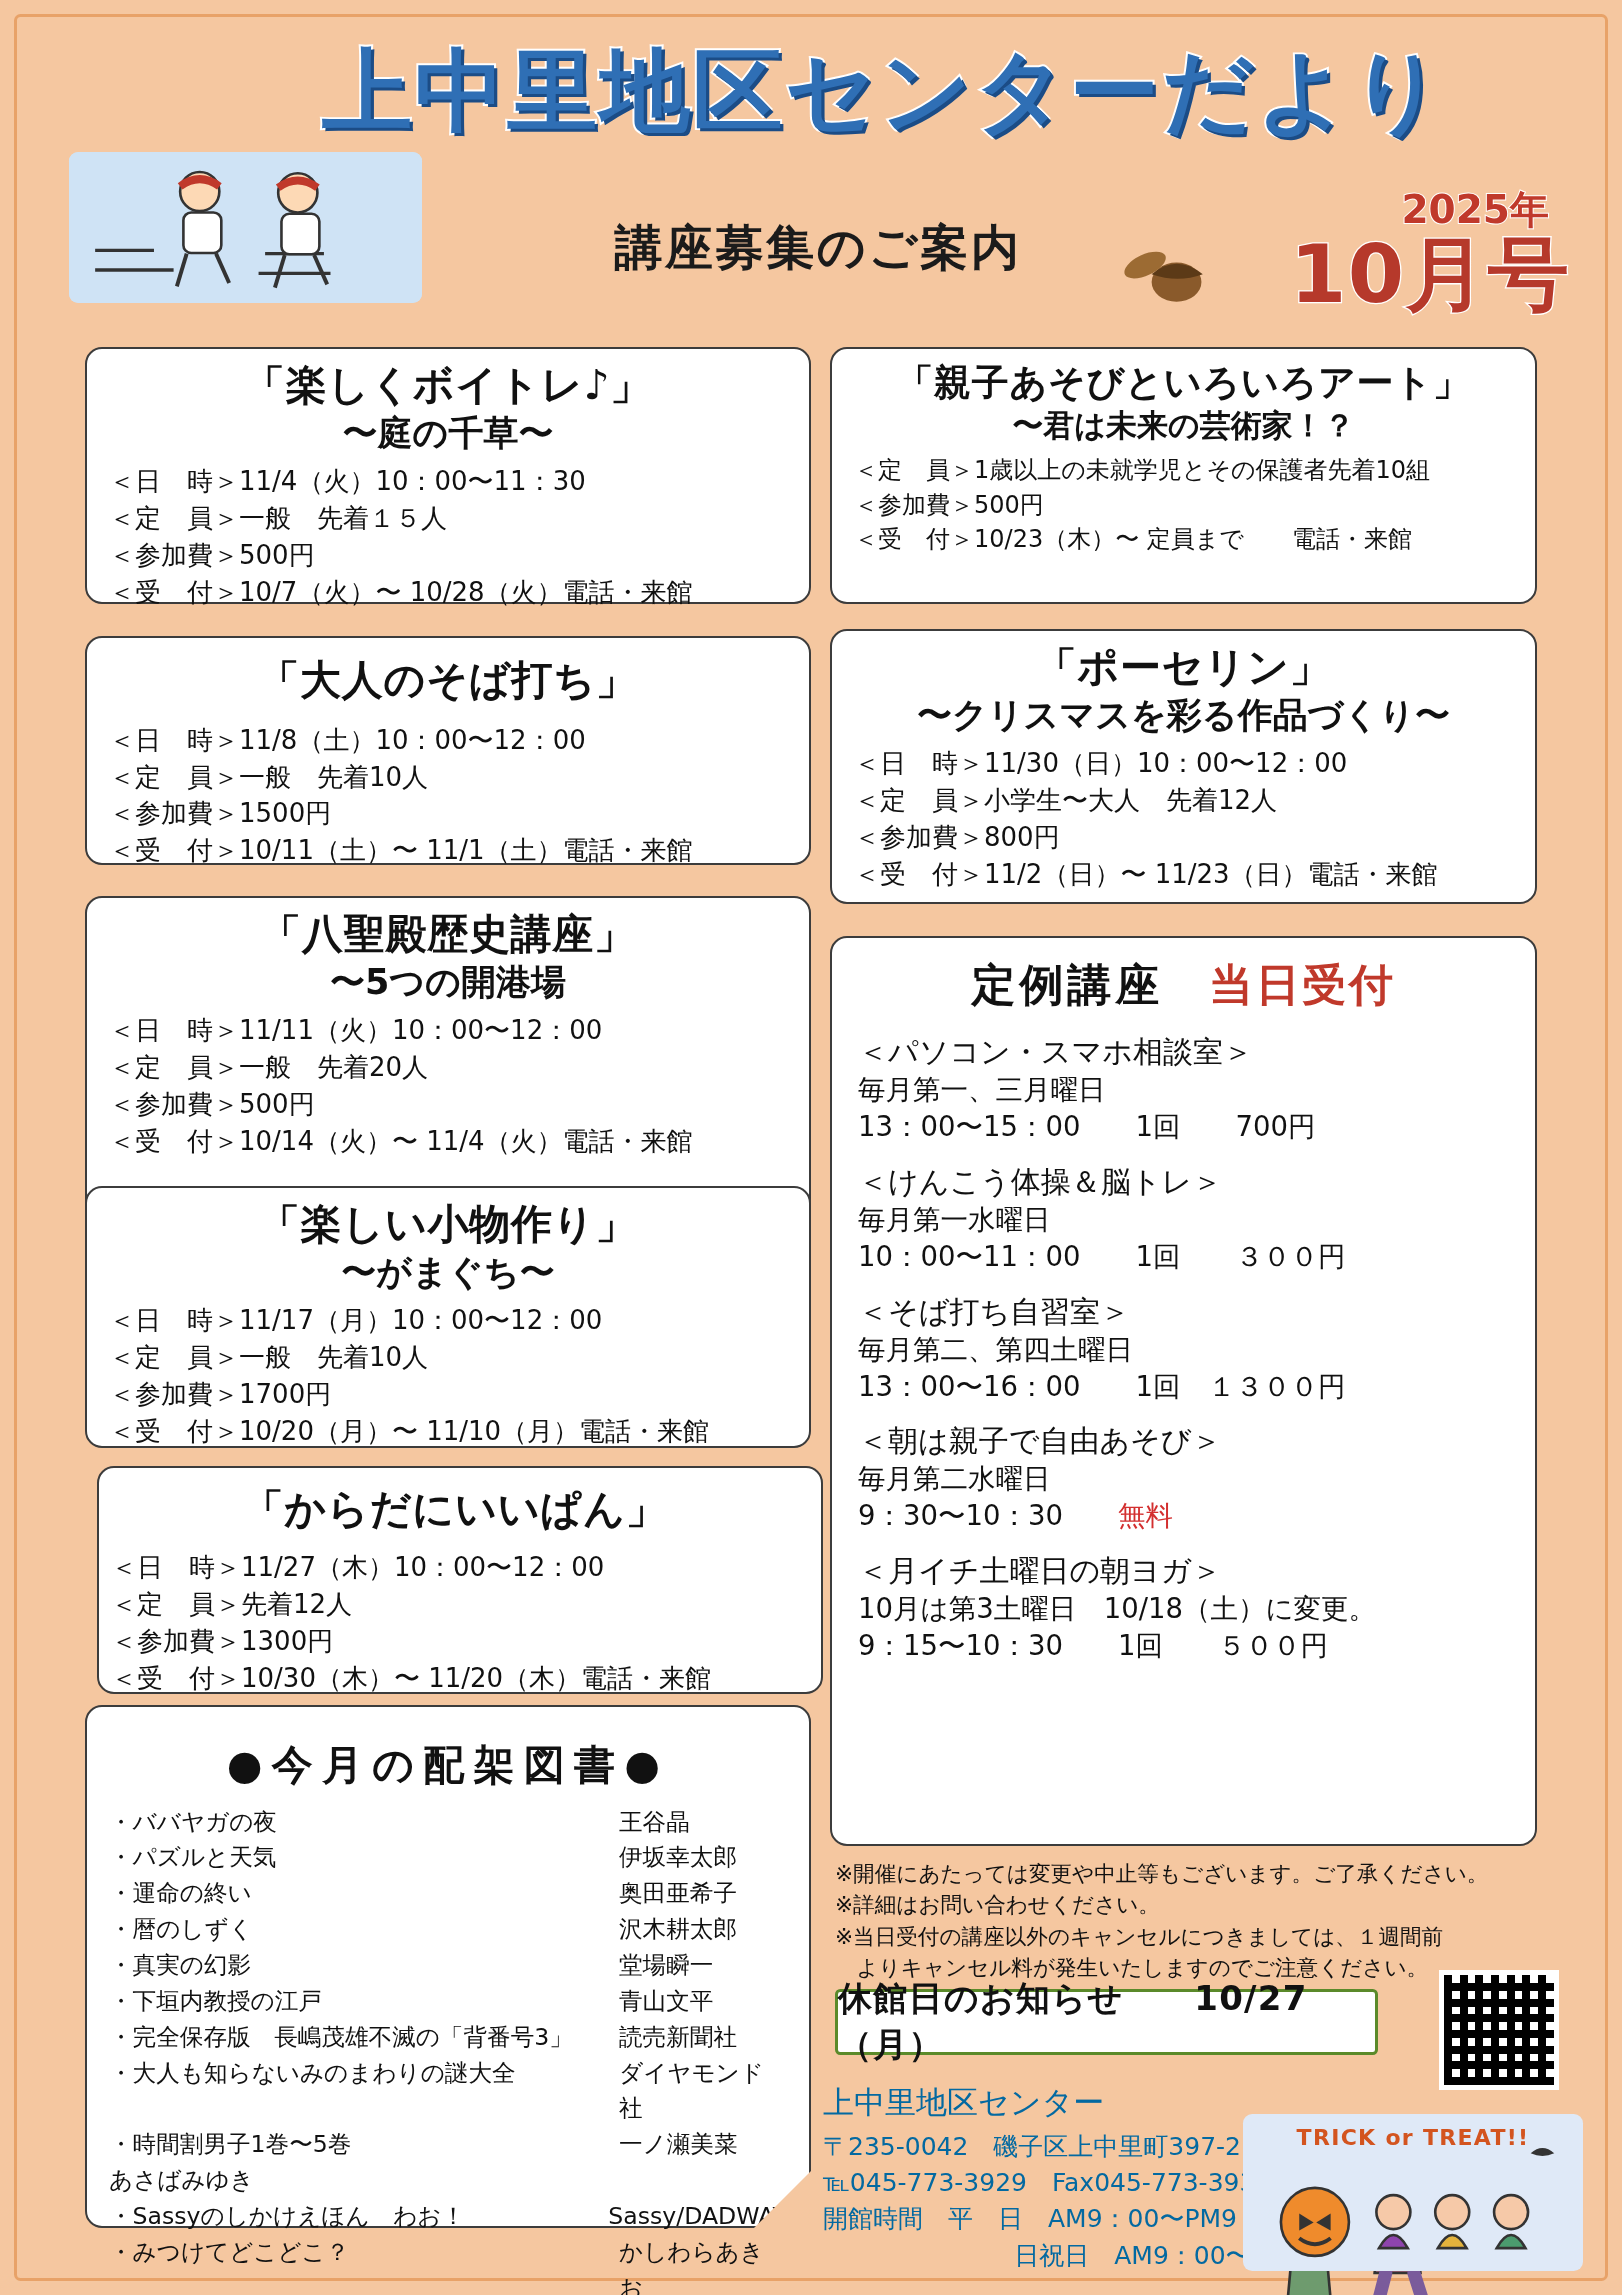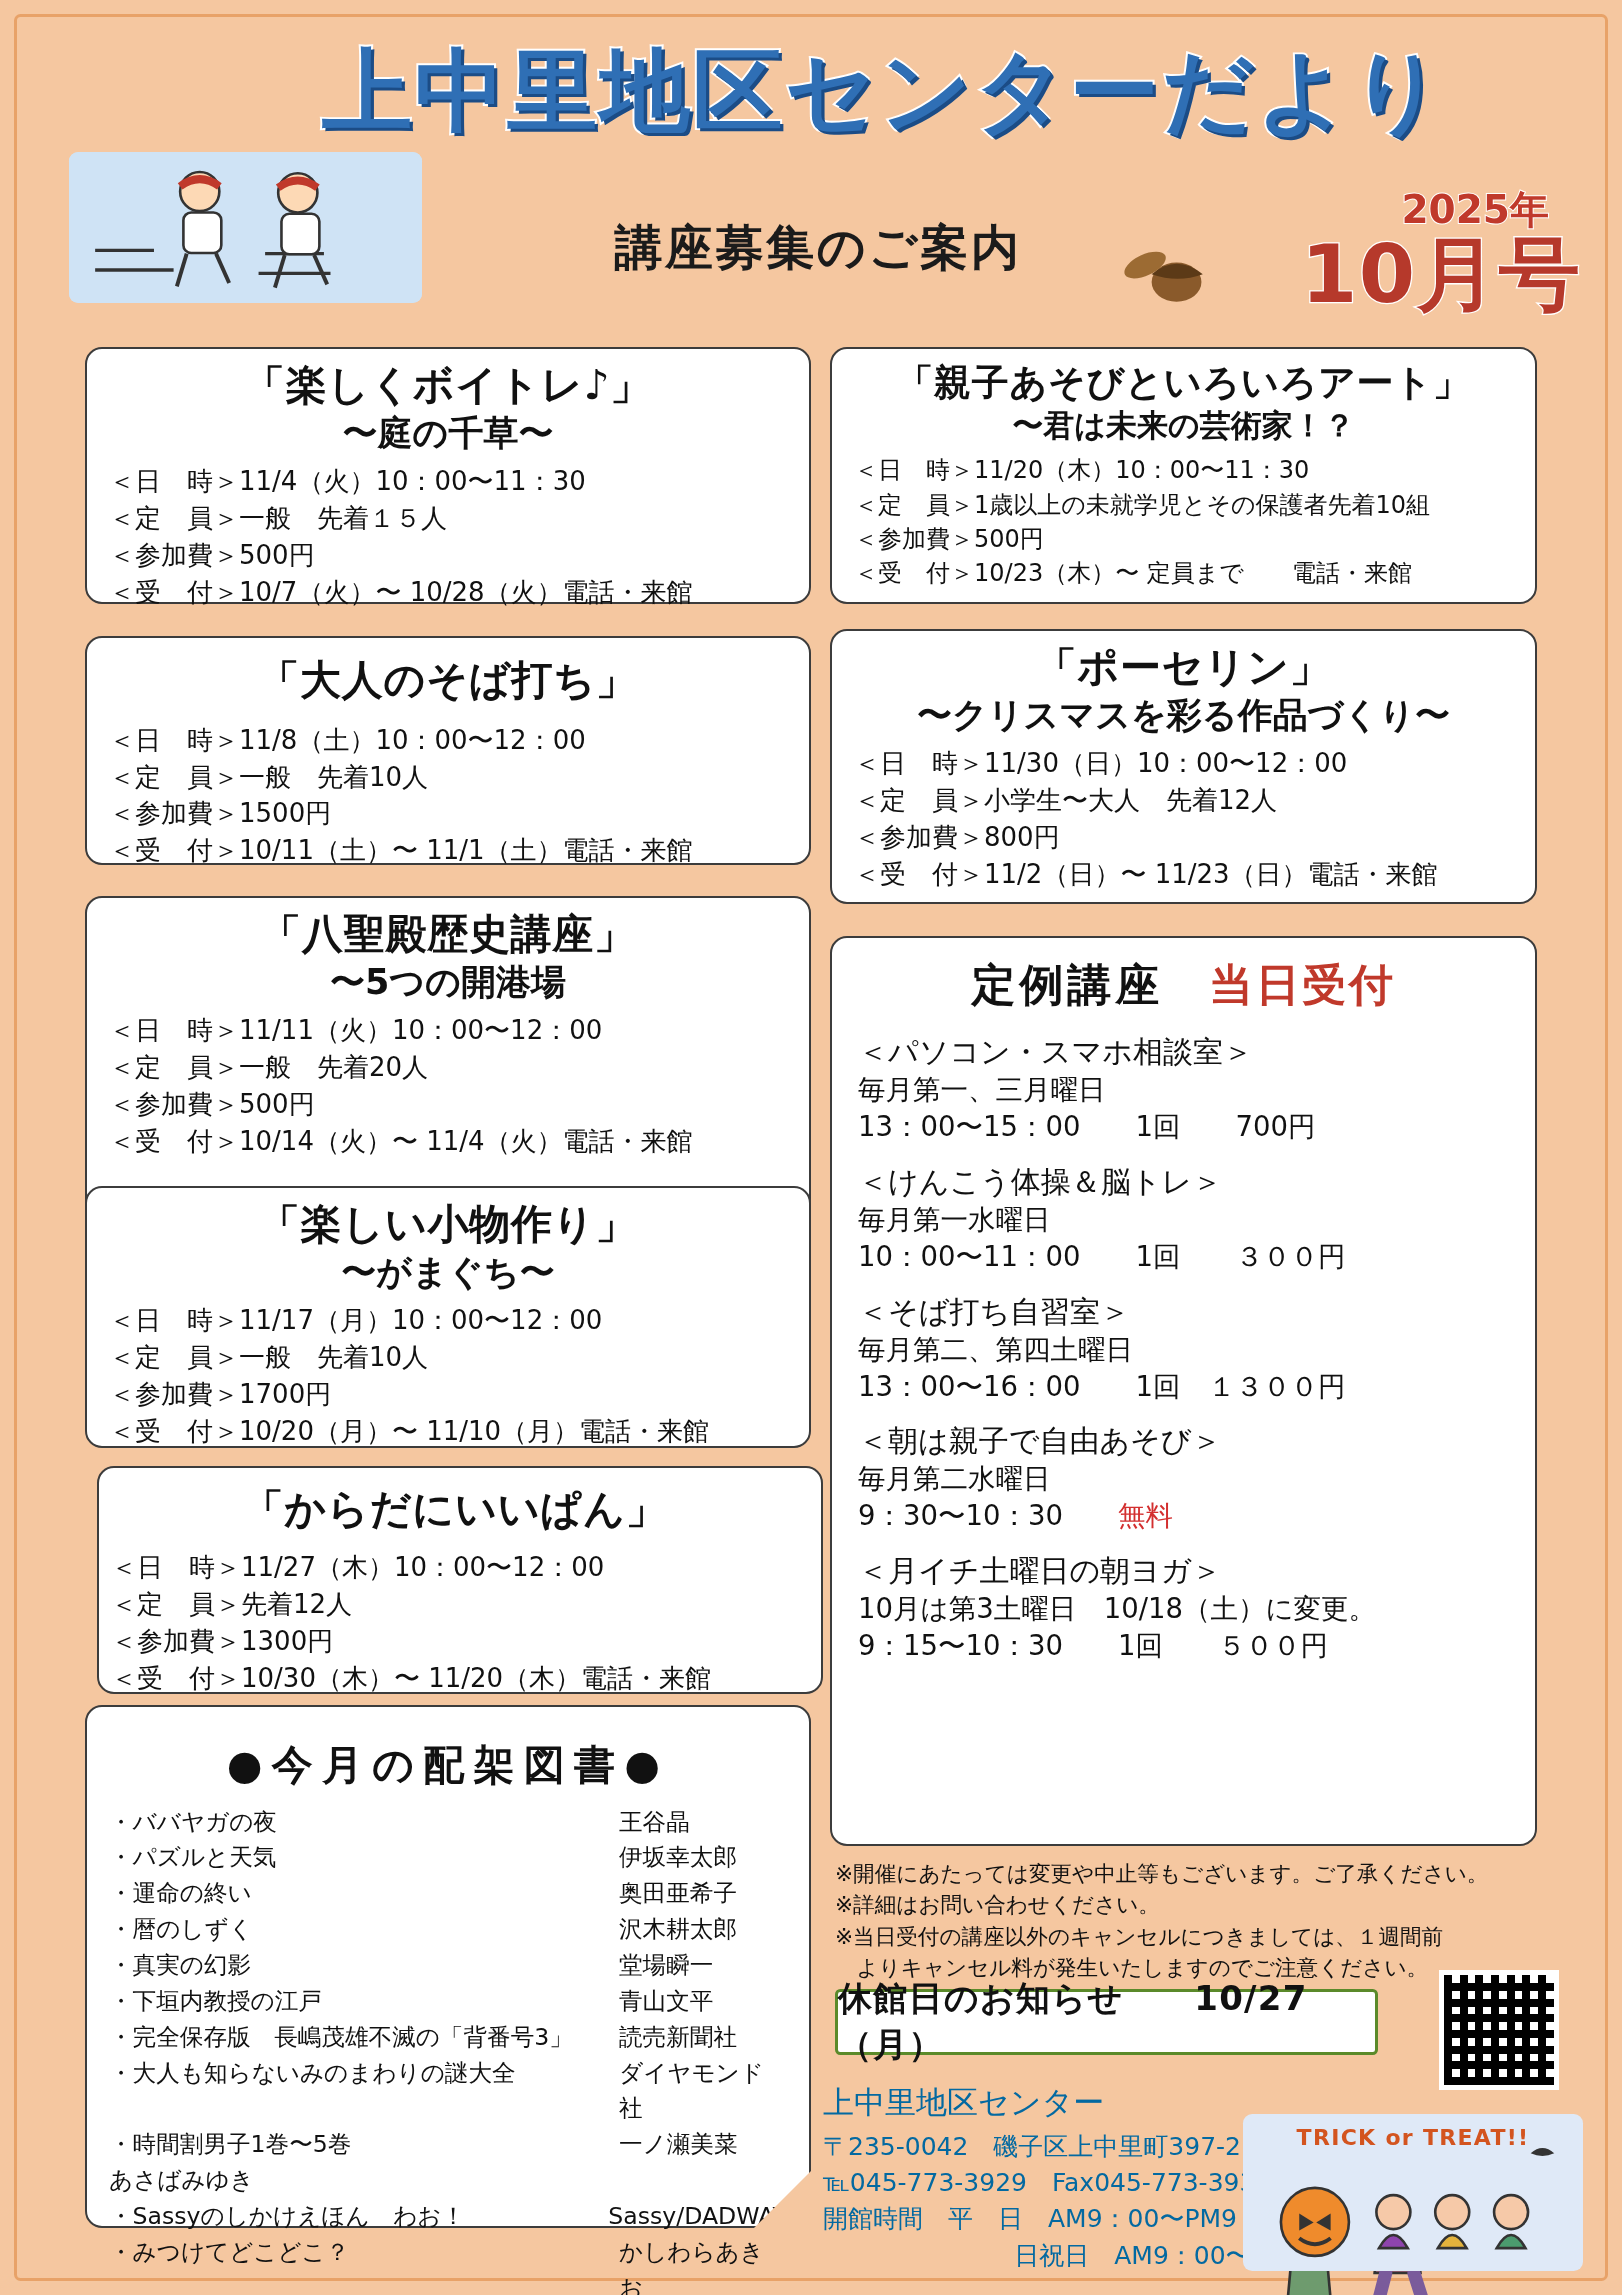--- a/index.html
+++ b/index.html
@@ -53,21 +53,21 @@
   }
   .issue-year{
     position:absolute;
     right:73px;top:183px;
     font-size:39px;font-weight:bold;color:#c0392b;
     -webkit-text-stroke:2px #ffffff;
     paint-order:stroke fill;
   }
   .issue-month{
     position:absolute;
-    right:41px;top:221px;
+    right:52px;top:221px;
     font-size:81px;font-weight:bold;color:#b6392b;
     -webkit-text-stroke:2.6px #ffffff;
     paint-order:stroke fill;
     letter-spacing:1.3px;
   }
   .runners{
     position:absolute;left:69px;top:152px;width:353px;height:151px;
     background:#cfe3f5;border-radius:9.2px;
     overflow:hidden;
   }
@@ -334,21 +334,20 @@
         </div>
     </div>
 
     <div class="fold"></div>
   </div>
 
   <div class="box" style="left:830px;top:347px;width:707px;height:257px;">
     <div class="c-title" style="font-size:37px;">「親子あそびといろいろアート」</div>
     <div class="c-sub" style="font-size:31px;">〜君は未来の芸術家！？</div>
     <div class="rows">
-      <div class="row" style="font-size:24px;"><span class="lbl" style="min-width:115px;">＜日　時＞</span><span>11/20（木）10：00〜11：30</span></div>
       <div class="row" style="font-size:24px;"><span class="lbl" style="min-width:115px;">＜定　員＞</span><span>1歳以上の未就学児とその保護者先着10組</span></div>
       <div class="row" style="font-size:24px;"><span class="lbl" style="min-width:115px;">＜参加費＞</span><span>500円</span></div>
       <div class="row" style="font-size:24px;"><span class="lbl" style="min-width:115px;">＜受　付＞</span><span>10/23（木）〜 定員まで　　電話・来館</span></div>
     </div>
     <div class="art-icons">
       <svg width="196" height="118" viewBox="0 0 300 180">
         <path d="M20 120 q50 -70 110 -20 q35 28 10 52 q-30 28 -70 10 q-40 -18 -50 -42z" fill="#fff" stroke="#333" stroke-width="4"></path>
         <circle cx="55" cy="108" r="10" fill="#e74c3c"></circle>
         <circle cx="85" cy="92" r="10" fill="#f1c40f"></circle>
         <circle cx="115" cy="104" r="10" fill="#3498db"></circle>

